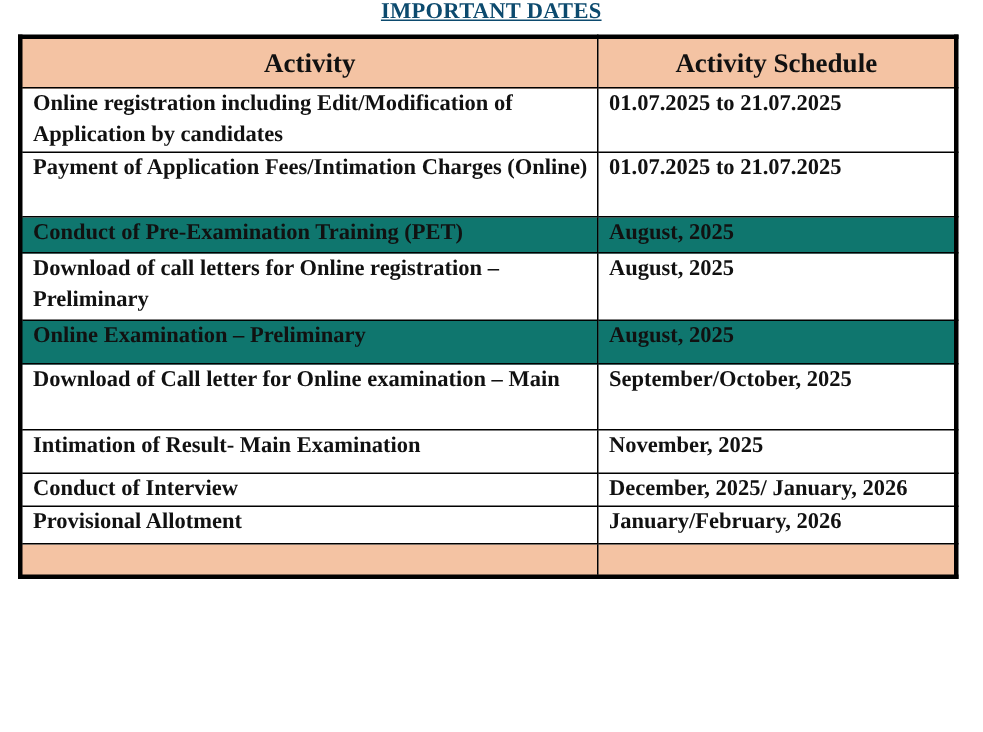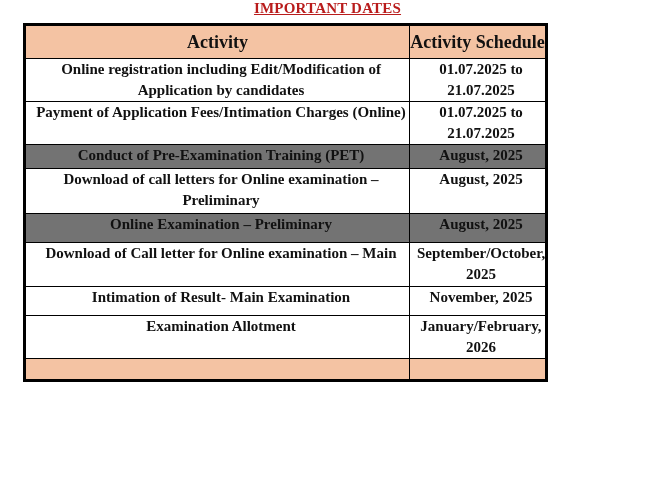--- a/index.html
+++ b/index.html
@@ -1,27 +1,27 @@
 <!DOCTYPE html>
 <html><head>
 <meta charset="utf-8">
 <style>
   html, body { margin:0; padding:0; background:#ffffff; }
   body { width:655px; height:488px; position:relative; overflow:hidden;
          font-family:"Liberation Serif","DejaVu Serif",serif; color:#111; }
   .title { position:absolute; left:0; top:0; width:655px; text-align:center;
-           font-weight:bold; font-size:15px; line-height:16px; color:#b91c1c;
+           font-weight:bold; font-size:15px; line-height:16px; color:#0c4a6e;
            text-decoration:underline; letter-spacing:0.2px; }
-  .tbl { position:absolute; left:23px; top:23px; width:525px;
+  .tbl { position:absolute; left:12px; top:23px; width:627px;
          border-collapse:collapse; border:3px solid #000; table-layout:fixed; }
   .tbl td, .tbl th { border:1px solid #000; padding:0 0 0 7px; vertical-align:top;
-         font-weight:bold; font-size:15px; line-height:21px; text-align:center; }
+         font-weight:bold; font-size:15px; line-height:21px; text-align:left; }
   .tbl th { background:#f4c3a3; font-size:18px; line-height:32px; text-align:center; padding:0; }
   .tbl td.c1 { padding-left:7px; }
-  .tbl tr.blue td { background:#737373; }
+  .tbl tr.blue td { background:#0f766e; }
   .tbl tr.peach td { background:#f4c3a3; }
   .col1 { width:385px; }
 </style>
 </head>
 <body>
 
 <div class="title">IMPORTANT DATES</div>
 
 <table class="tbl">
   <colgroup>
@@ -39,37 +39,41 @@
   </tr>
   <tr style="height:43px">
     <td class="c1">Payment of Application Fees/Intimation Charges (Online)</td>
     <td>01.07.2025 to 21.07.2025</td>
   </tr>
   <tr class="blue" style="height:24px">
     <td class="c1">Conduct of Pre-Examination Training (PET)</td>
     <td>August, 2025</td>
   </tr>
   <tr style="height:45px">
-    <td class="c1">Download of call letters for Online examination – Preliminary</td>
+    <td class="c1">Download of call letters for Online registration – Preliminary</td>
     <td>August, 2025</td>
   </tr>
   <tr class="blue" style="height:29px">
     <td class="c1">Online Examination – Preliminary</td>
     <td>August, 2025</td>
   </tr>
   <tr style="height:44px">
     <td class="c1">Download of Call letter for Online examination – Main</td>
     <td>September/October, 2025</td>
   </tr>
   <tr style="height:29px">
     <td class="c1">Intimation of Result- Main Examination</td>
     <td>November, 2025</td>
   </tr>
+  <tr style="height:22px">
+    <td class="c1">Conduct of Interview</td>
+    <td>December, 2025/ January, 2026</td>
+  </tr>
   <tr style="height:25px">
-    <td class="c1">Examination Allotment</td>
+    <td class="c1">Provisional Allotment</td>
     <td>January/February, 2026</td>
   </tr>
   <tr class="peach" style="height:22px">
     <td class="c1"></td>
     <td></td>
   </tr>
 </tbody>
   </table>
 
 </body></html>

